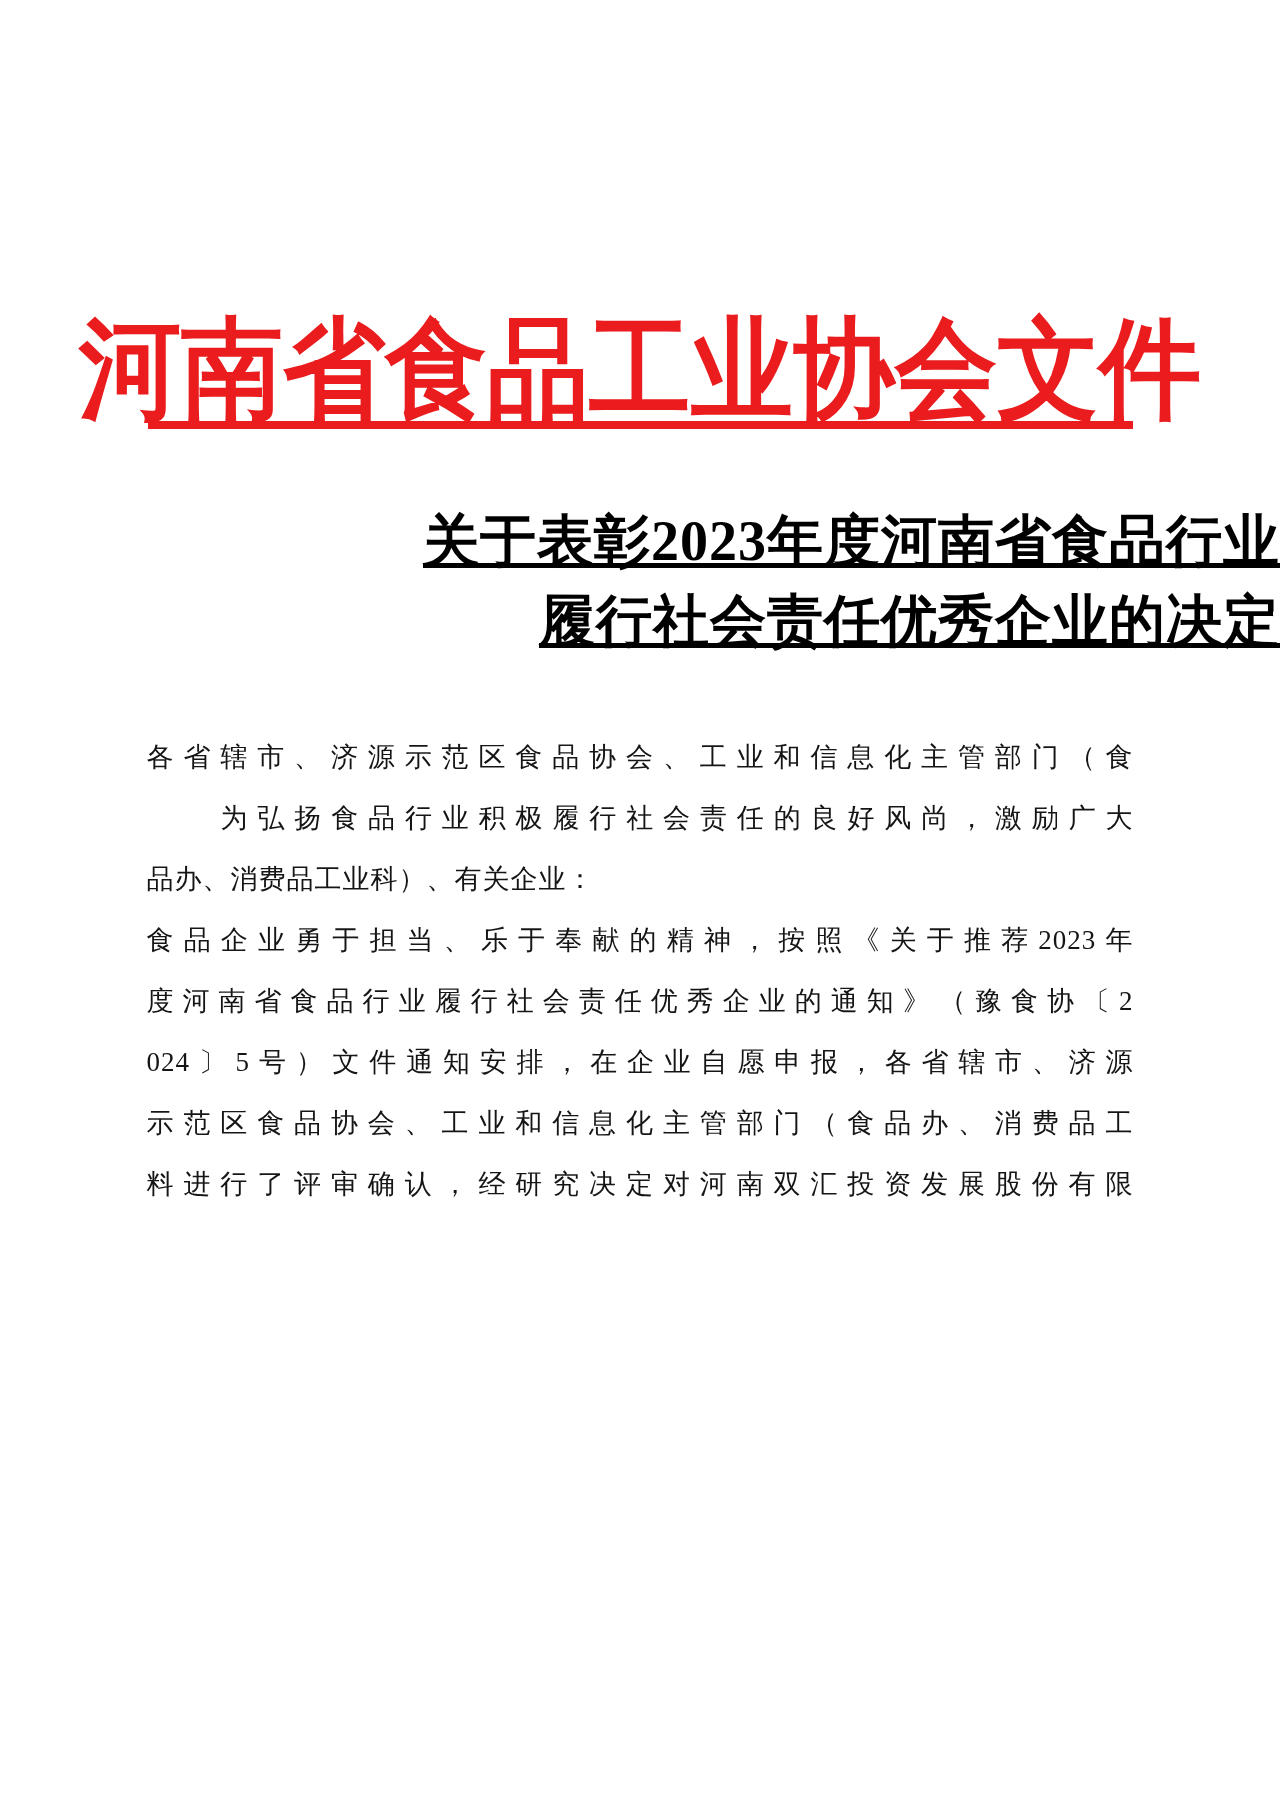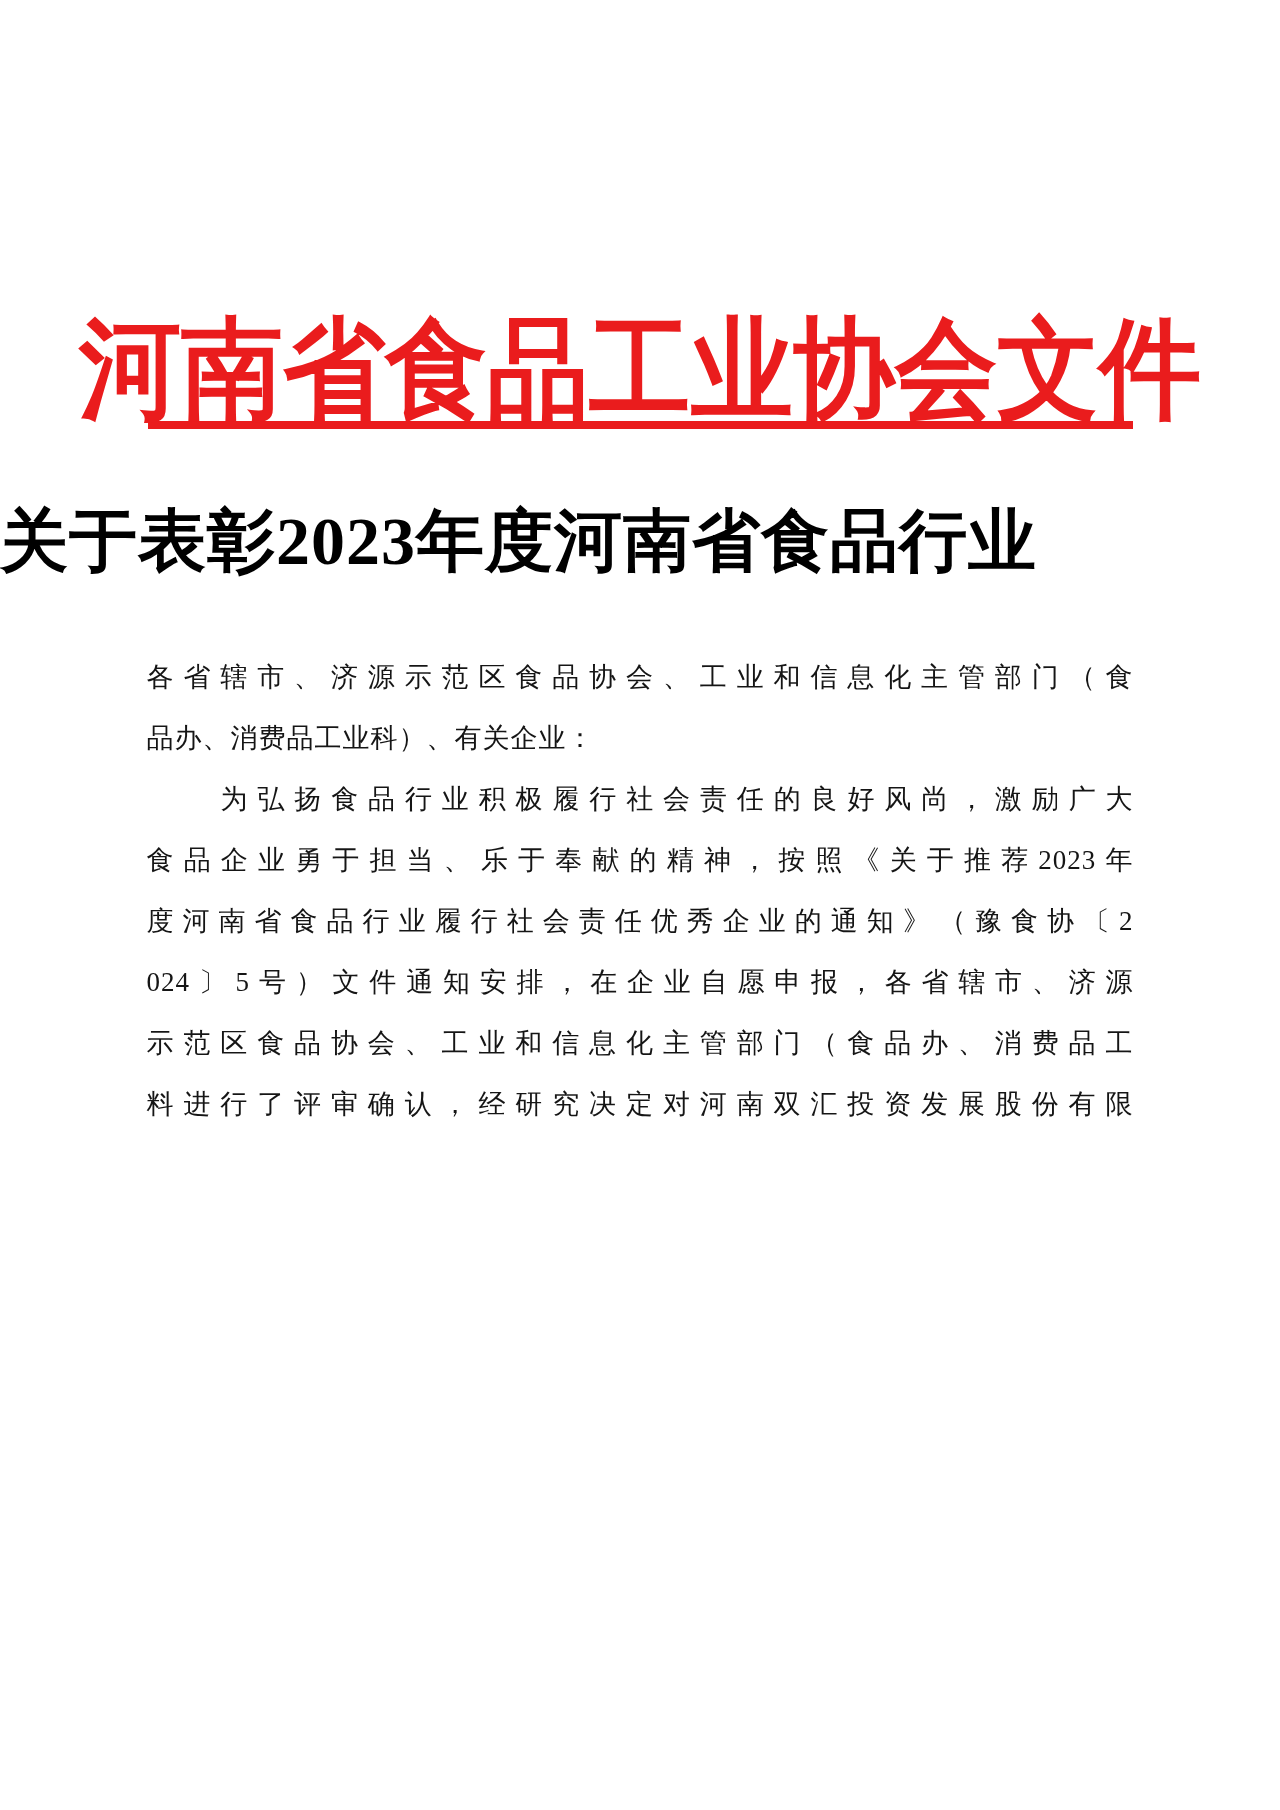--- a/index.html
+++ b/index.html
@@ -47,26 +47,27 @@
   .red-rule {
     width: 985px;
     height: 8px;
     margin: 23px auto 0 auto;
     background: var(--red);
     border: none;
   }
   
   .doc-title {
     margin-top: 72px;
-    text-align: left;
+    text-align: right;
     font-weight: bold;
-    font-size: 68px;
+    font-size: 56px;
     line-height: 80px;
     color: #000;
     letter-spacing: 1px;
+    text-decoration: underline;
   }
   
   .doc-body {
     width: 987px;
     margin: 66px auto 0 auto;
     font-size: 27px;
     line-height: 61px;
     color: #151515;
     letter-spacing: 1px;
   }
@@ -89,26 +90,27 @@
 
 <div class="page">
 
   <h1 class="org-header">河南省食品工业协会文件</h1>
 
 
   <div class="red-rule"></div>
 
   <h2 class="doc-title">
     <span>关于表彰2023年度河南省食品行业</span><br>
+    <span>履行社会责任优秀企业的决定</span>
   </h2>
 
   <div class="doc-body">
       <div class="body-line">各省辖市、济源示范区食品协会、工业和信息化主管部门（食</div>
+      <div class="body-line indent">为弘扬食品行业积极履行社会责任的良好风尚，激励广大</div>
       <div class="body-line para-end">品办、消费品工业科）、有关企业：</div>
-      <div class="body-line indent">为弘扬食品行业积极履行社会责任的良好风尚，激励广大</div>
       <div class="body-line">食品企业勇于担当、乐于奉献的精神，按照《关于推荐2023年</div>
       <div class="body-line">度河南省食品行业履行社会责任优秀企业的通知》（豫食协〔2</div>
       <div class="body-line">024〕5号）文件通知安排，在企业自愿申报，各省辖市、济源</div>
       <div class="body-line">示范区食品协会、工业和信息化主管部门（食品办、消费品工</div>
       <div class="body-line">料进行了评审确认，经研究决定对河南双汇投资发展股份有限</div>
     </div>
 
 </div>
 
 </body></html>

